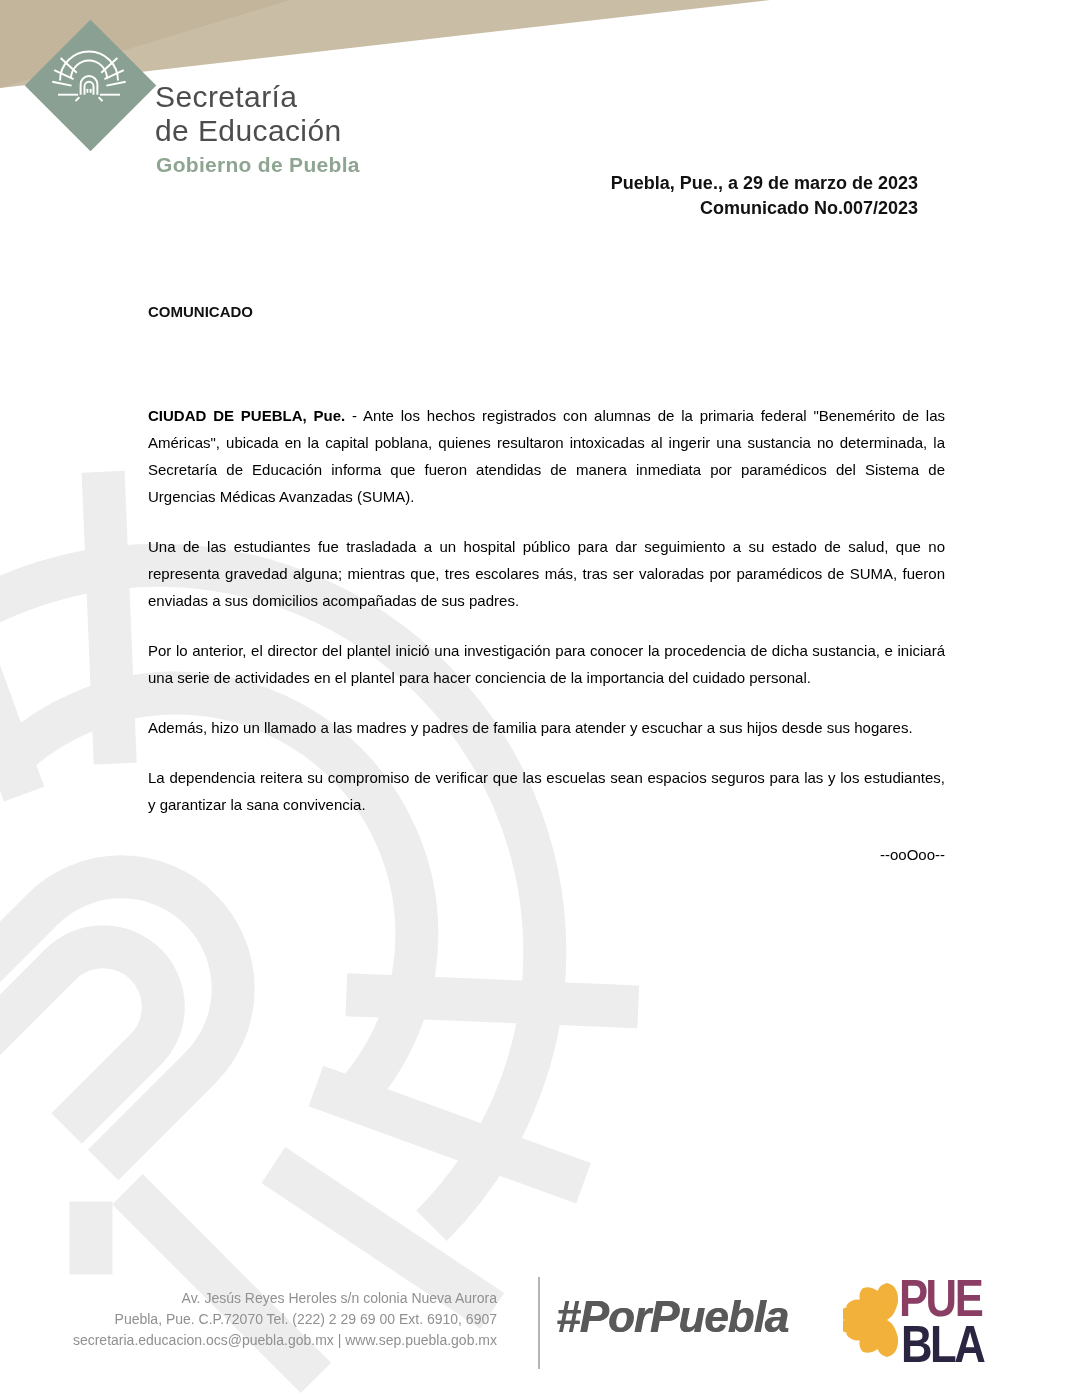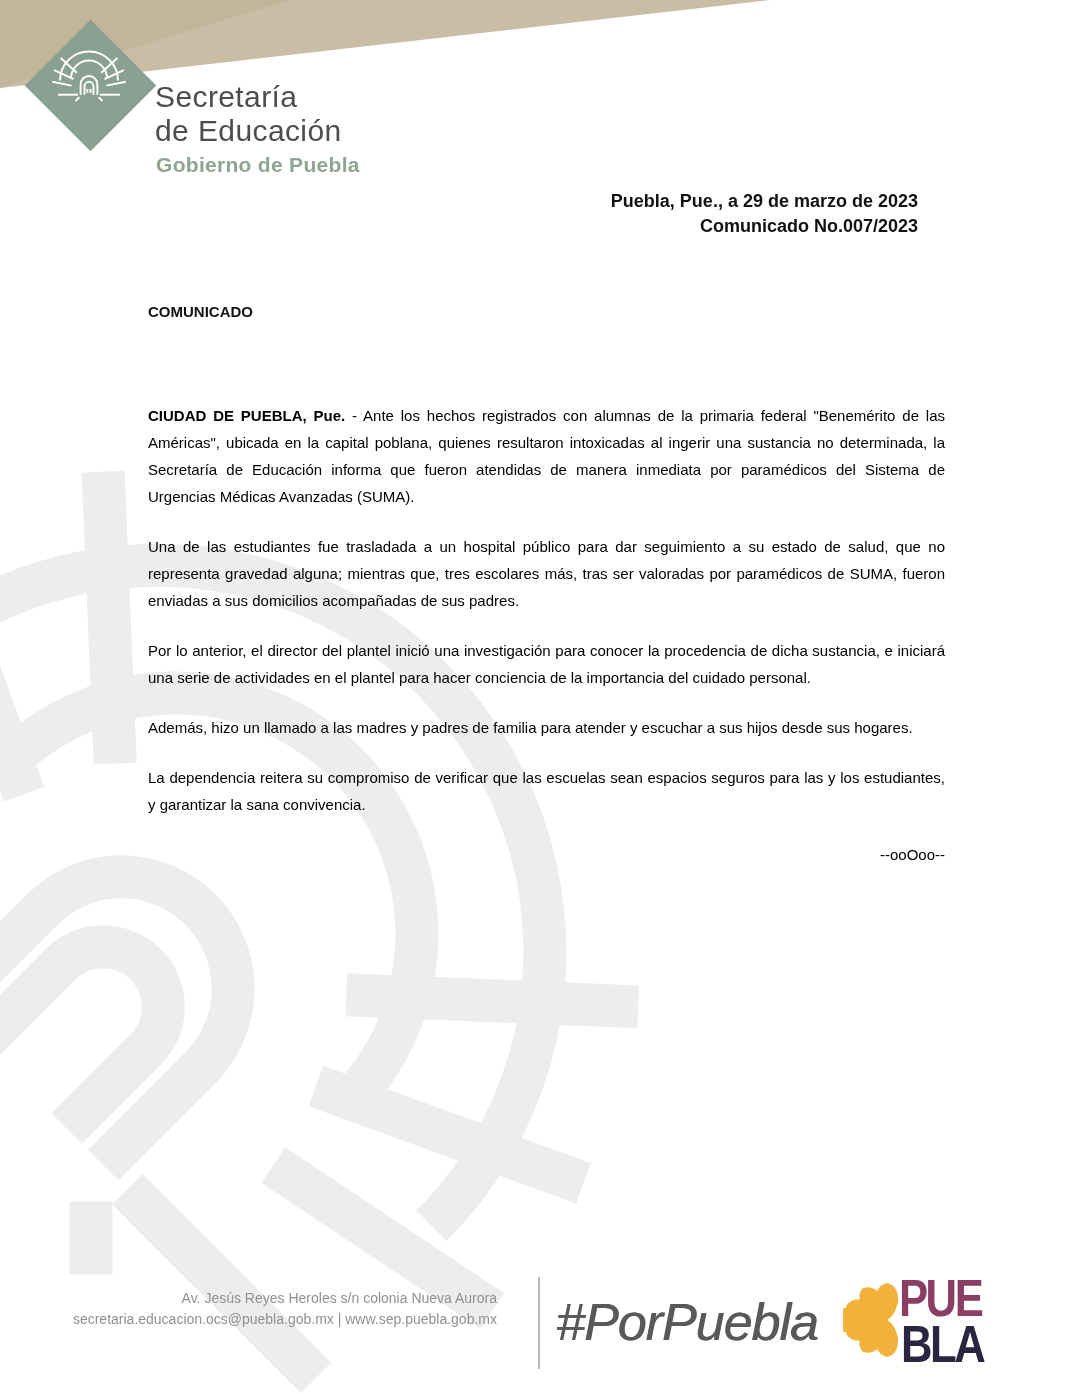--- a/index.html
+++ b/index.html
@@ -22,21 +22,21 @@
     position:absolute;left:155px;top:80px;z-index:3;
     font-size:30px;line-height:34px;color:#4d4d4d;letter-spacing:.4px;
   }
   .gov{
     position:absolute;left:156px;top:153px;z-index:3;
     font-size:21px;font-weight:bold;color:#8ea591;letter-spacing:.3px;
   }
   
   .dateline{
     position:absolute;right:162px;top:171px;z-index:3;
-    text-align:right;font-size:18px;font-weight:bold;line-height:25px;color:#111111;margin-top:18px;
+    text-align:right;font-size:18px;font-weight:bold;line-height:25px;color:#111111;
   }
   
   .heading{
     position:absolute;left:148px;top:303px;z-index:3;
     font-size:15px;font-weight:bold;color:#111111;
   }
   .bodytext{
     position:absolute;left:148px;top:402px;width:797px;z-index:3;
     font-size:15px;line-height:27px;text-align:justify;color:#000000;
   }
@@ -49,21 +49,21 @@
   .addr{
     position:absolute;right:583px;top:1288px;z-index:3;
     text-align:right;font-size:14px;line-height:21px;color:#909090;
   }
   .divider{
     position:absolute;left:538px;top:1277px;width:2px;height:92px;
     background:#b5b5b5;z-index:3;
   }
   .hashtag{
     position:absolute;left:556px;top:1292px;z-index:3;
-    font-size:52px;font-weight:normal;font-style:italic;color:#595959;
+    font-size:44px;font-weight:bold;font-style:italic;color:#595959;
     letter-spacing:-1px;text-shadow:.6px 0 0 #595959;
   }
   .logo-svg{position:absolute;left:843px;top:1270px;z-index:3;}
 </style>
 </head>
 <body>
 
 <div class="page">
 
   <svg class="watermark-svg" width="780" height="1060" viewBox="0 0 780 1060">
@@ -129,20 +129,21 @@
     <p class="para"><span class="lead">CIUDAD DE PUEBLA, Pue.</span><span> - Ante los hechos registrados con alumnas de la primaria federal "Benemérito de las Américas", ubicada en la capital poblana, quienes resultaron intoxicadas al ingerir una sustancia no determinada, la Secretaría de Educación informa que fueron atendidas de manera inmediata por paramédicos del Sistema de Urgencias Médicas Avanzadas (SUMA).</span></p>
     <p class="para">Una de las estudiantes fue trasladada a un hospital público para dar seguimiento a su estado de salud, que no representa gravedad alguna; mientras que, tres escolares más, tras ser valoradas por paramédicos de SUMA, fueron enviadas a sus domicilios acompañadas de sus padres.</p>
     <p class="para">Por lo anterior, el director del plantel inició una investigación para conocer la procedencia de dicha sustancia, e iniciará una serie de actividades en el plantel para hacer conciencia de la importancia del cuidado personal.</p>
     <p class="para">Además, hizo un llamado a las madres y padres de familia para atender y escuchar a sus hijos desde sus hogares.</p>
     <p class="para">La dependencia reitera su compromiso de verificar que las escuelas sean espacios seguros para las y los estudiantes, y garantizar la sana convivencia.</p>
     <p class="para closing">--ooOoo--</p>
   </div>
 
   <div class="addr">
     <div>Av. Jesús Reyes Heroles s/n colonia Nueva Aurora</div>
+    <div>Puebla, Pue. C.P.72070 Tel. (222) 2 29 69 00 Ext. 6910, 6907</div>
     <div>secretaria.educacion.ocs@puebla.gob.mx | www.sep.puebla.gob.mx</div>
   </div>
 
   <div class="divider"></div>
 
   <div class="hashtag">#PorPuebla</div>
 
   <svg class="logo-svg" width="165" height="104" viewBox="0 0 165 104">
     <g fill="#f2b13a" transform="translate(44,50)">
 

